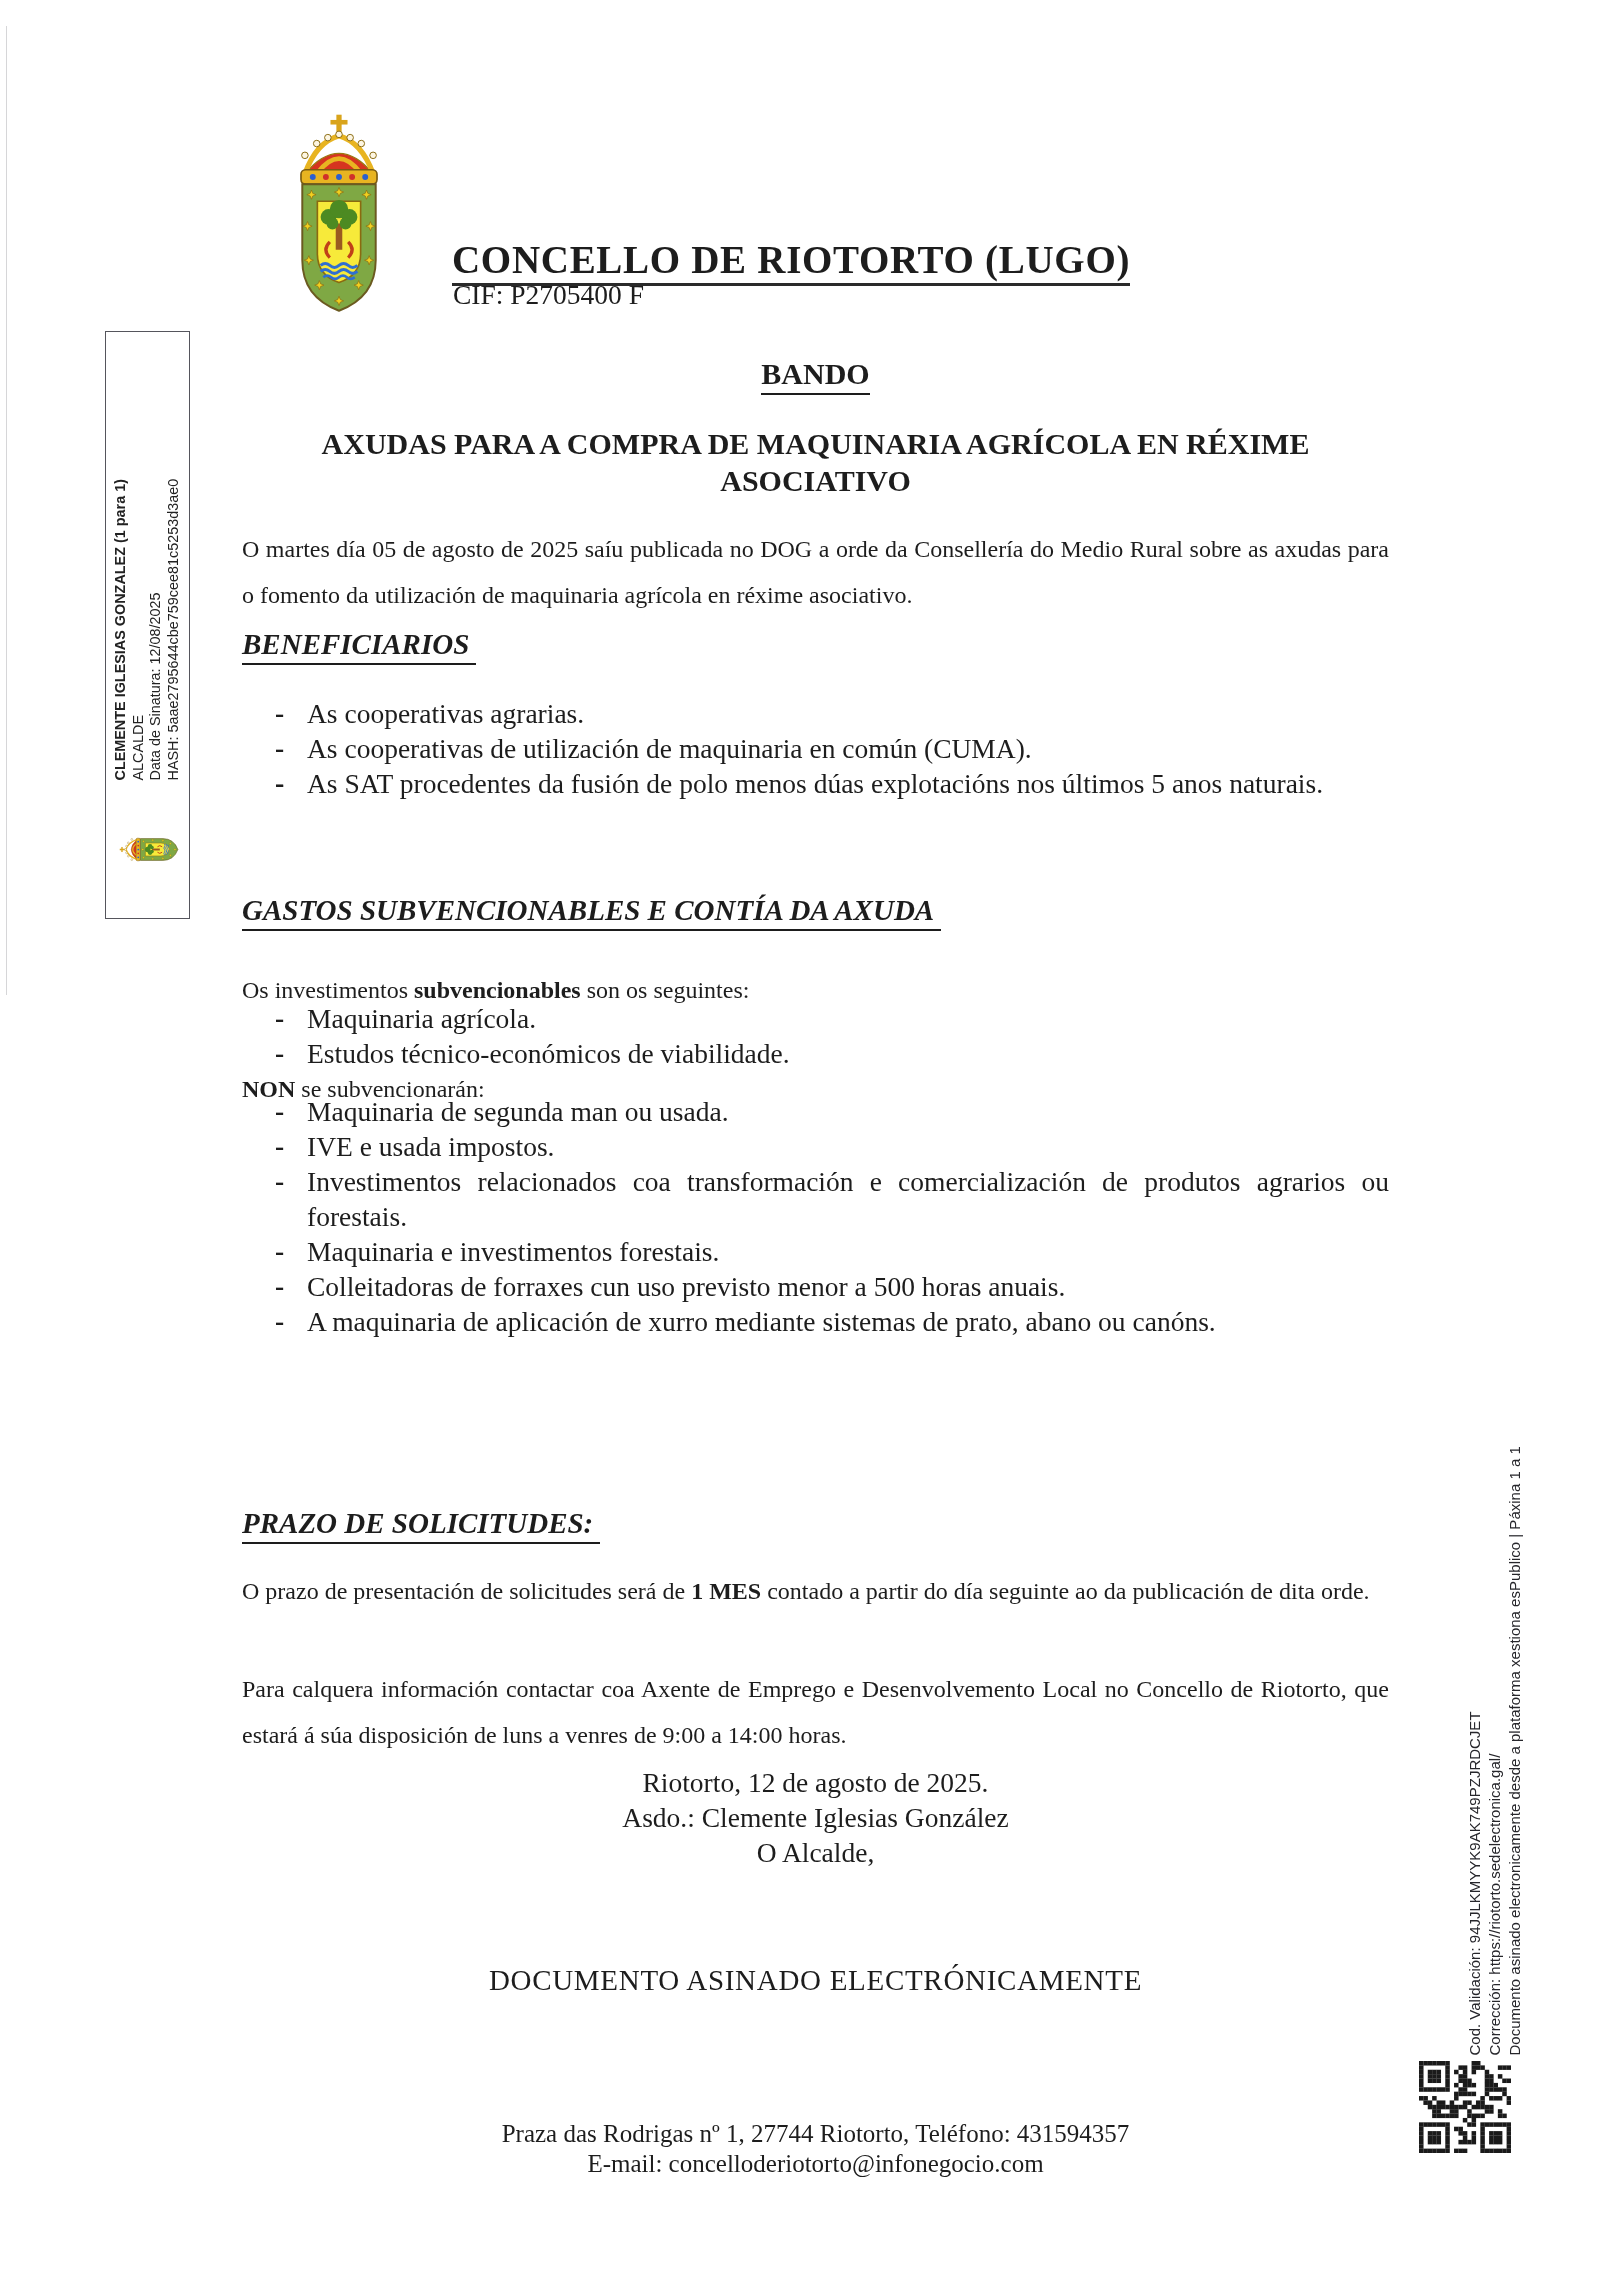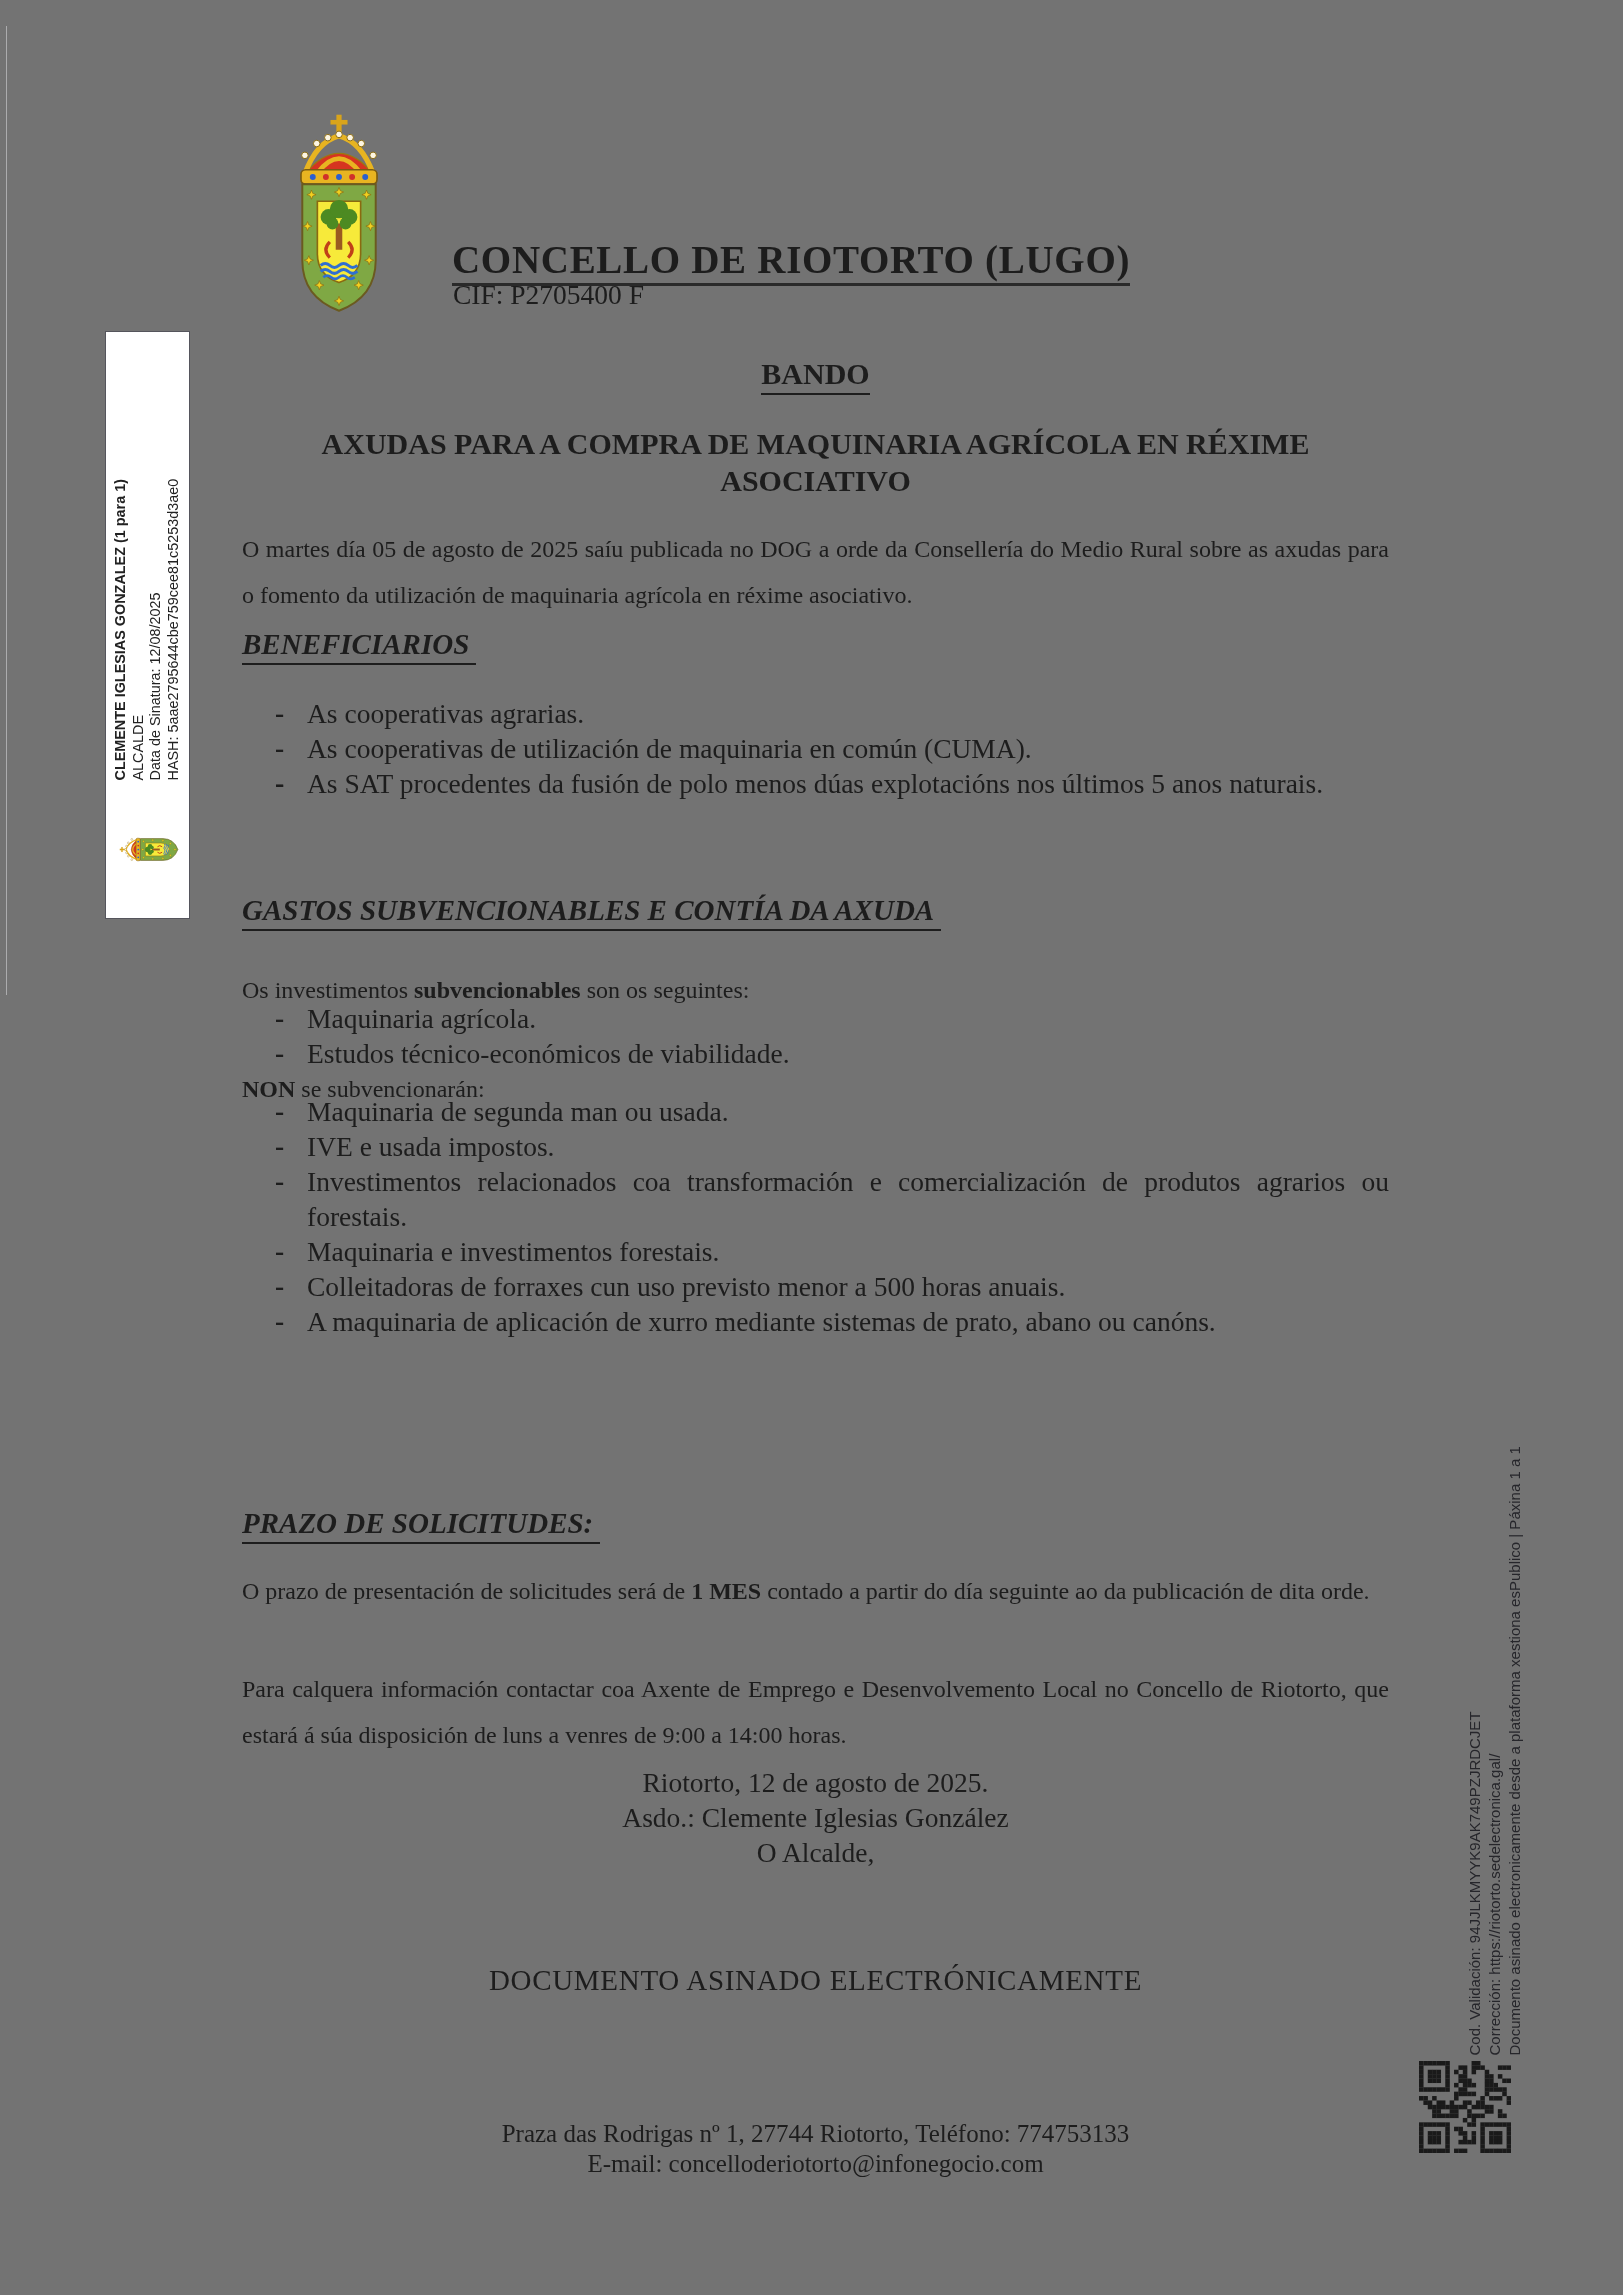--- a/index.html
+++ b/index.html
@@ -1,16 +1,16 @@
 <!DOCTYPE html>
 <html style="font-size:10.5px"><head>
 <meta charset="utf-8">
 <style>
   html,body{margin:0;padding:0;background:#e8e8e8;}
-  .page{position:relative;width:1623px;height:2295px;background:#737373;overflow:hidden;
+  .page{position:relative;width:1623px;height:2295px;background:#ffffff;overflow:hidden;
         font-family:"Liberation Serif", serif;color:#1d1d1d;}
   .scan-line{position:absolute;left:5.9px;top:26px;width:1.3px;height:969px;background:#c4c4c8;opacity:.7;}
 
   
   .escudo-main{position:absolute;left:280px;top:113px;width:118px;height:204px;}
   .org-title{position:absolute;left:452px;top:237px;font-size:39px;font-weight:bold;letter-spacing:0.7px;}
   .org-title .u{border-bottom:3.3px solid #2a2a2a;padding-bottom:2px;}
   .org-cif{position:absolute;left:453px;top:279px;font-size:27.5px;}
 
   
@@ -162,21 +162,21 @@
 
     <div class="sig">
       <div>Riotorto, 12 de agosto de 2025.</div>
       <div>Asdo.: Clemente Iglesias González</div>
       <div>O Alcalde,</div>
     </div>
 
     <div class="asinado">DOCUMENTO ASINADO ELECTRÓNICAMENTE</div>
 
     <div class="page-footer">
-      <div>Praza das Rodrigas nº 1, 27744 Riotorto, Teléfono: 774753133</div>
+      <div>Praza das Rodrigas nº 1, 27744 Riotorto, Teléfono: 431594357</div>
       <div>E-mail: concelloderiotorto@infonegocio.com</div>
     </div>
   </div>
 
   <div class="left-box">
     <div class="left-rot">
       <div class="nm">CLEMENTE IGLESIAS GONZALEZ (1 para 1)</div>
       <div>ALCALDE</div>
       <div>Data de Sinatura: 12/08/2025</div>
       <div>HASH: 5aae2795644cbe759cee81c5253d3ae0</div>

